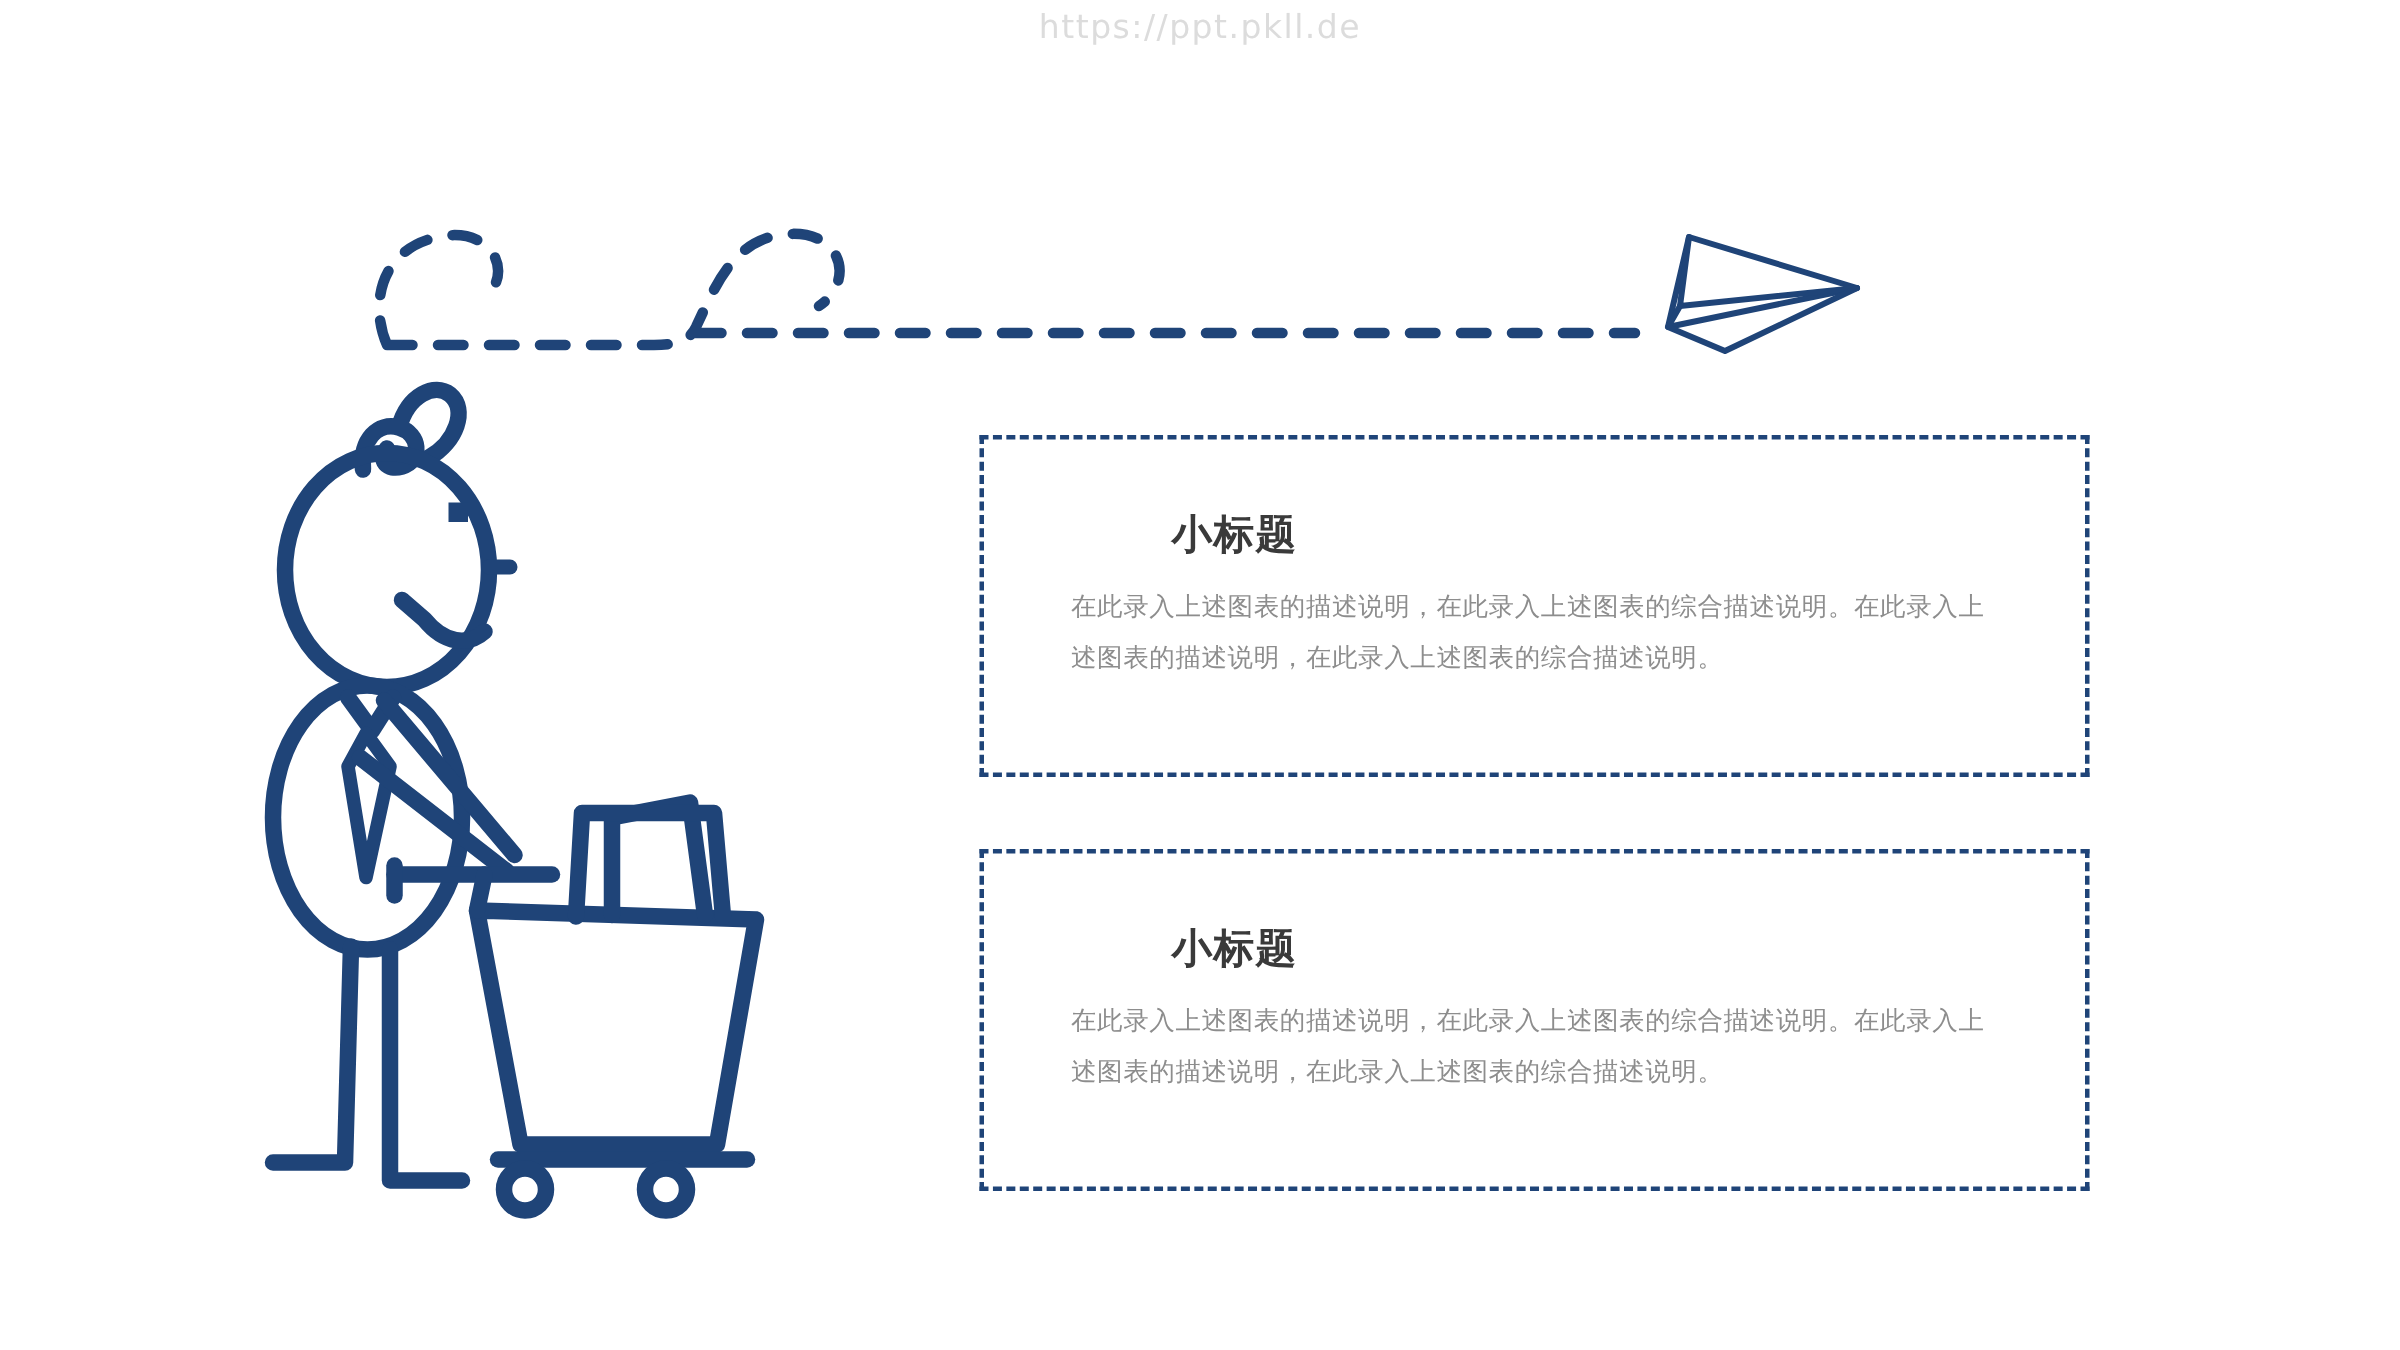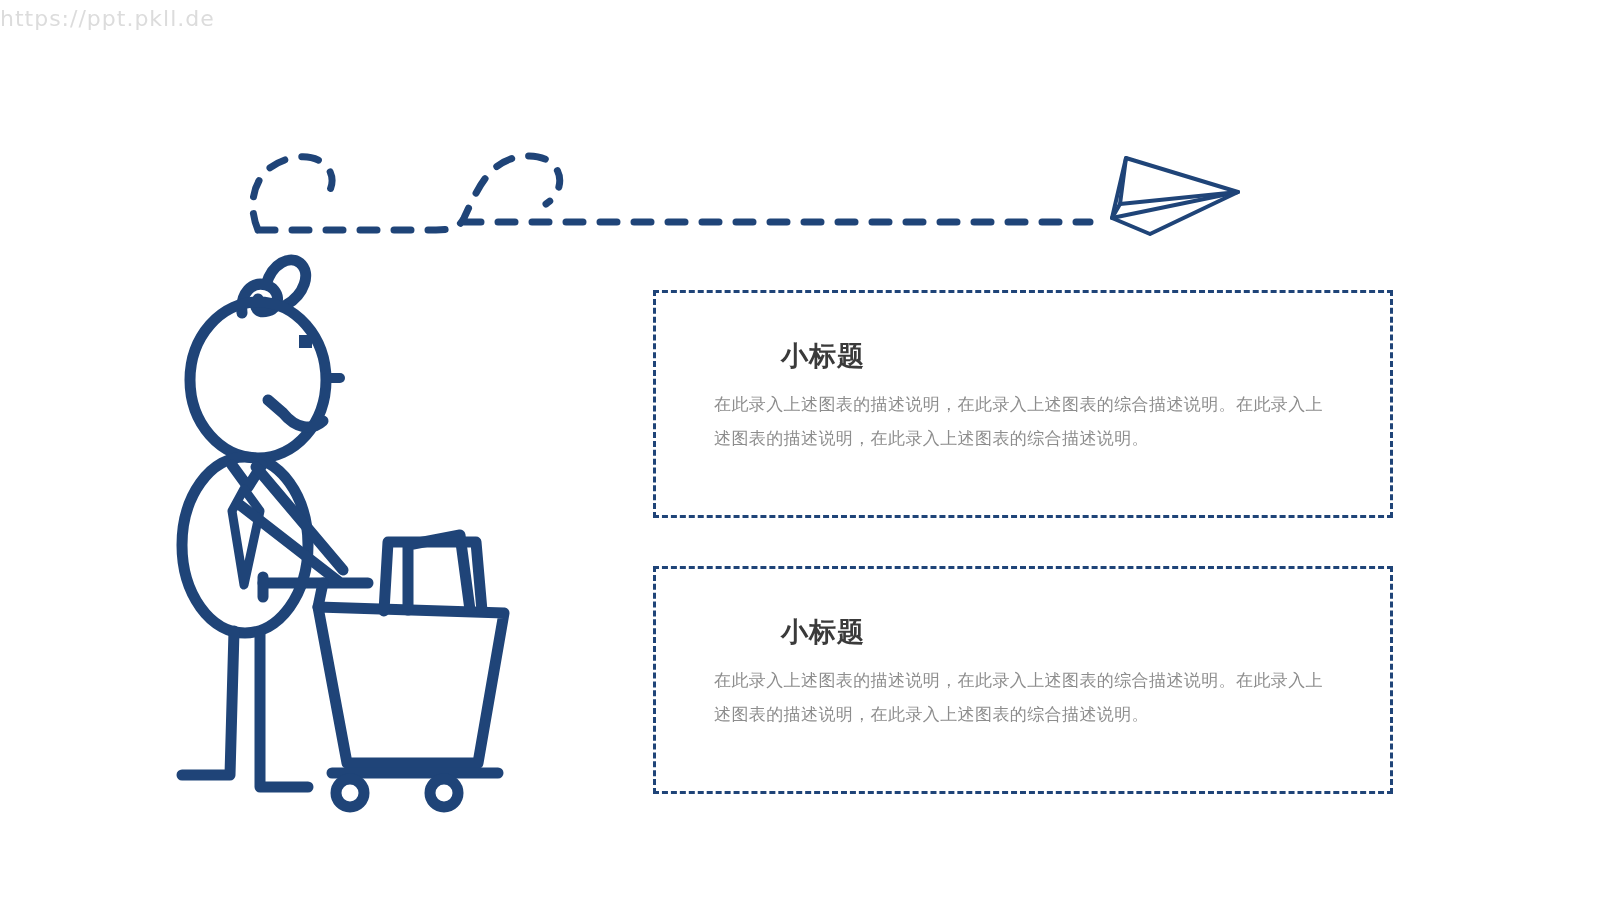--- a/index.html
+++ b/index.html
@@ -20,21 +20,21 @@
     inset: 0;
     background: #ffffff;
   }
 
   
   .watermark {
     position: absolute;
     top: 6px;
     left: 0;
     width: 100%;
-    text-align: left;
+    text-align: center;
     font-size: 22px;
     letter-spacing: 1px;
     color: #dcdcdc;
     font-family: "DejaVu Sans", sans-serif;
     user-select: none;
   }
 
   
   .header {
     position: absolute;

